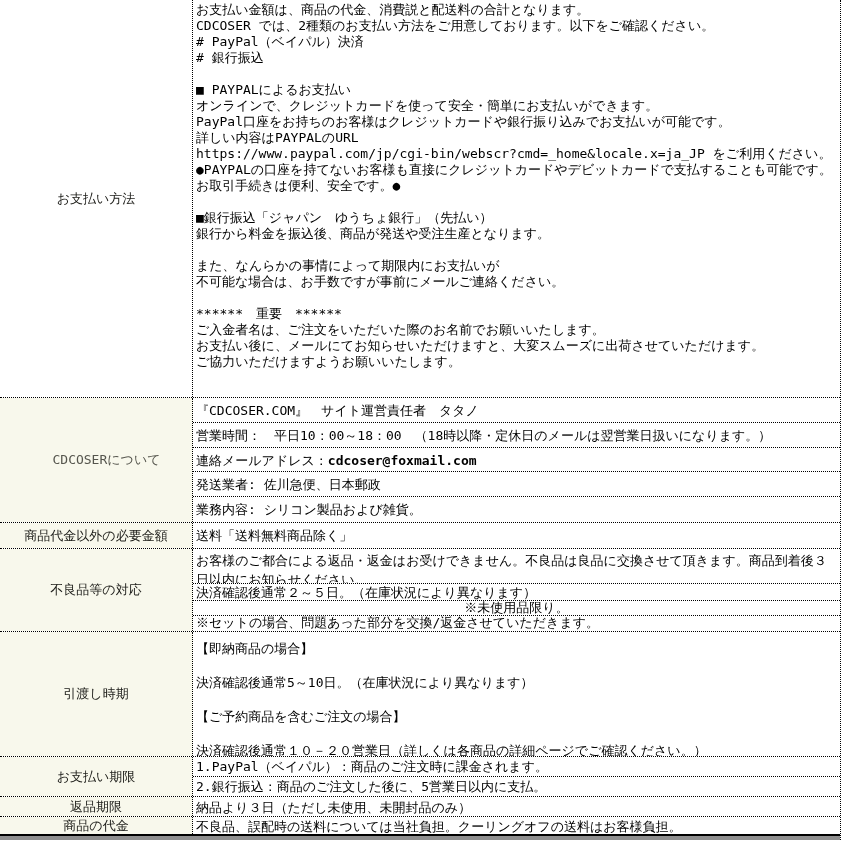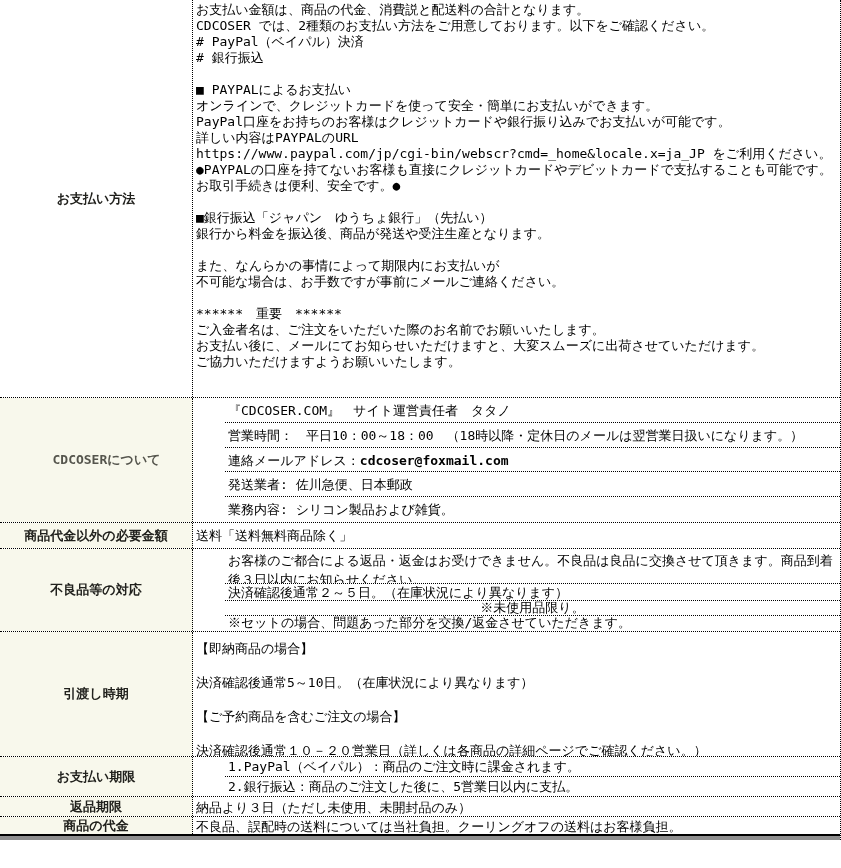--- a/index.html
+++ b/index.html
@@ -7,30 +7,30 @@
     width:841px;height:868px;overflow:hidden;
     font-family:"DejaVu Sans Mono","Liberation Mono",monospace;
     font-size:13px;color:#000;
   }
   .table{width:841px;box-sizing:border-box;border-right:1px dotted #000;}
   .row{display:flex;box-sizing:border-box;border-bottom:1px dotted #000;overflow:hidden;}
   .label-cell{
     flex:0 0 193px;width:193px;box-sizing:border-box;
     border-right:1px dotted #000;background:#f8f8ec;
     display:flex;align-items:center;justify-content:center;
-    font-weight:bold;color:#21211d;
+    font-weight:normal;color:#21211d;
     overflow:hidden;
   }
   .label-white{background:#ffffff;}
   .label-gray{color:#55554d;padding-left:21px;}
   .content-cell{
     flex:1;box-sizing:border-box;padding:2px 3px 0 3px;
     white-space:pre-wrap;word-break:break-all;line-height:16px;overflow:hidden;
   }
-  .subrows{flex:1;display:flex;flex-direction:column;box-sizing:border-box;margin-left:32px;}
+  .subrows{flex:1;display:flex;flex-direction:column;box-sizing:border-box;}
   .subrow{
     box-sizing:border-box;border-bottom:1px dotted #000;
     padding:0 3px;white-space:pre-wrap;word-break:break-all;overflow:hidden;
   }
   .subrow:last-child{border-bottom:none;}
   
   .r1{height:398px;}
   .r2{height:125px;}
   .r2 .subrow{height:25px;padding-top:5px;line-height:15px;}
   .r3{height:26px;} .r3 .content-cell{padding-top:5px;line-height:15px;}

